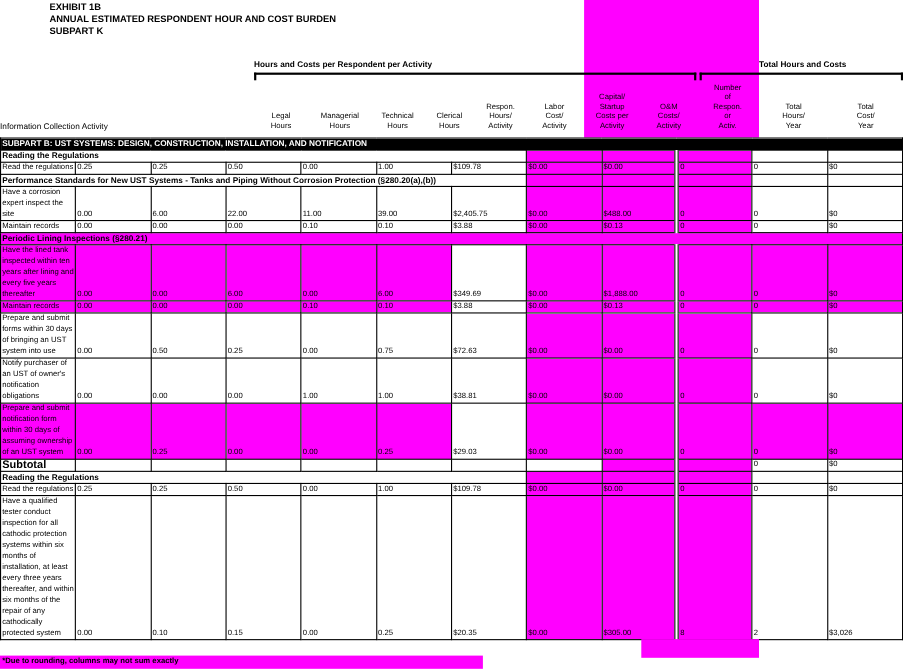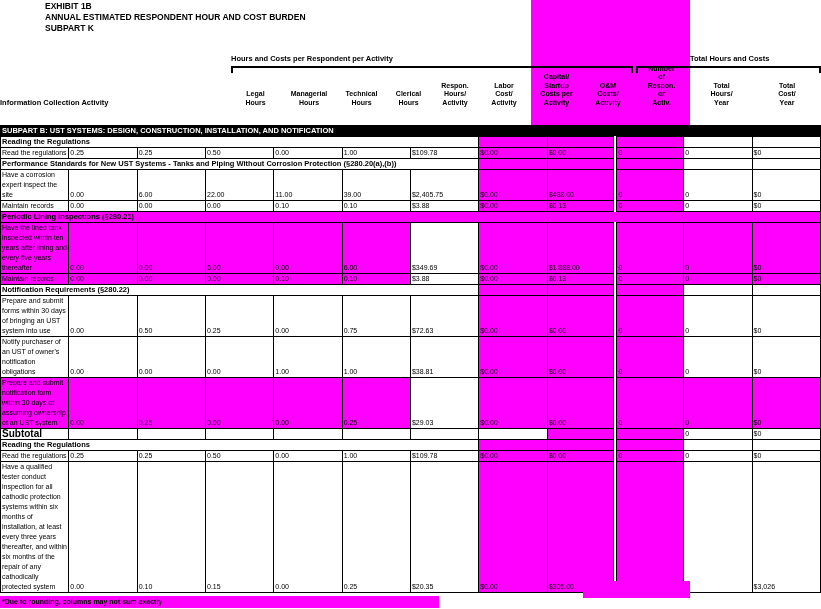--- a/index.html
+++ b/index.html
@@ -7,22 +7,22 @@
         font-family:"Liberation Sans",sans-serif;color:#000;}
   .title-line{position:absolute;left:2px;font-weight:bold;font-size:8.5px;line-height:11px;white-space:nowrap;padding-left:43px;}
   #t1{top:1px}#t2{top:12px}#t3{top:23px}
   .magband{position:absolute;left:531px;top:0;width:159px;height:125px;background:#FF00FF;}
   .bracket{position:absolute;top:66px;height:5px;border:2px solid #000;border-bottom:none;}
   #bracketL{left:231px;width:398px;}
   #bracketR{left:636px;width:181px;}
   .grouplabel{position:absolute;top:54px;font-weight:bold;font-size:7.5px;text-align:left;white-space:nowrap;}
   #glL{left:231px;width:402px;}
   #glR{left:690px;width:131px;}
-  .colhdr{position:absolute;top:56px;height:51px;display:flex;align-items:flex-end;justify-content:center;
-          text-align:center;font-weight:bold;font-size:7px;line-height:8.4px;white-space:pre-line;}
+  .colhdr{position:absolute;top:68px;height:51px;display:flex;align-items:flex-end;justify-content:center;
+          text-align:center;font-weight:normal;font-size:7px;line-height:8.4px;white-space:pre-line;}
   .colhdr.leftal{justify-content:flex-start;text-align:left;font-size:7.5px;}
   table{position:absolute;left:0;top:125px;width:821px;border-collapse:collapse;table-layout:fixed;}
   td{border:1px solid #000;font-size:7px;line-height:10px;padding:0 1px;vertical-align:bottom;
      overflow:hidden;background:#fff;}
   td.mag{background:#FF00FF;}
   td.sp{background:#000;color:#fff;font-weight:bold;font-size:7.5px;white-space:nowrap;}
   td.sec{font-weight:bold;font-size:7.5px;white-space:nowrap;}
   td.sub{font-weight:bold;font-size:10px;}
   td.num{white-space:nowrap;}
   td.numcol{border-left:4px double #000;}
@@ -170,28 +170,20 @@
           <td class="num mag">0.10</td>
           <td class="num mag">0.10</td>
           <td class="num">$3.88</td>
           <td class="num mag">$0.00</td>
           <td class="num mag">$0.13</td>
           <td class="num mag numcol">0</td>
           <td class="num mag">0</td>
           <td class="num mag">$0</td>
         </tr>
         <tr>
-          <td class="sec" colspan="7">Notification Requirements (§280.22)</td>
-          <td class="mag"></td>
-          <td class="mag"></td>
-          <td class="mag numcol"></td>
-          <td></td>
-          <td></td>
-        </tr>
-        <tr>
           <td>Prepare and submit forms within 30 days of bringing an UST system into use</td>
           <td class="num">0.00</td>
           <td class="num">0.50</td>
           <td class="num">0.25</td>
           <td class="num">0.00</td>
           <td class="num">0.75</td>
           <td class="num">$72.63</td>
           <td class="num mag">$0.00</td>
           <td class="num mag">$0.00</td>
           <td class="num mag numcol">0</td>

